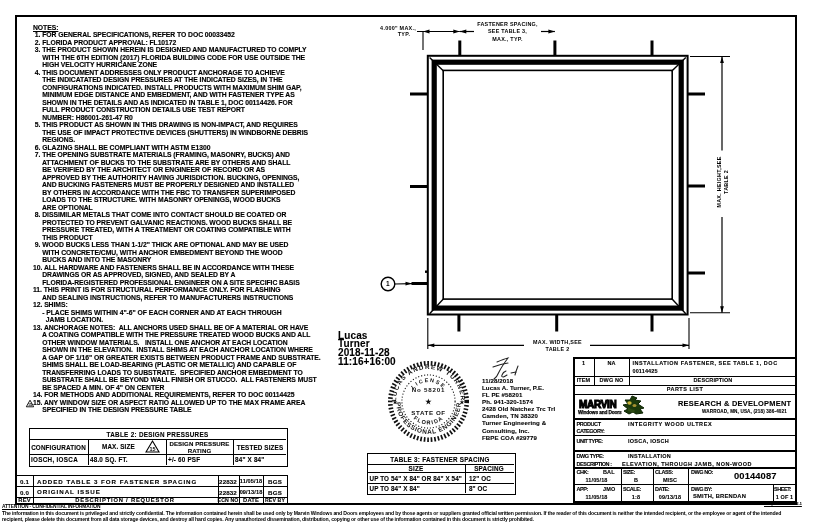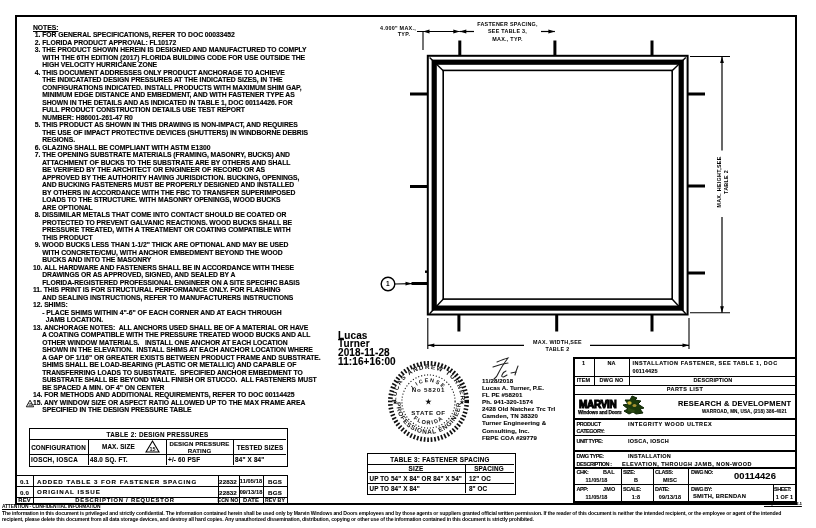--- a/index.html
+++ b/index.html
@@ -293,21 +293,21 @@
 <div class="vl" style="left:688px;top:467.3px;height:35.2px"></div>
 <div class="vl" style="left:772.5px;top:484px;height:18.5px"></div>
 <div class="t" style="left:576.5px;top:469.4px;font-size:5.5px;letter-spacing:-0.45px">CHK:</div>
 <div class="t" style="left:603px;top:469.4px;font-size:5.5px">BAL</div>
 <div class="t c" style="left:573px;top:477px;width:47px;font-size:5.5px">11/05/18</div>
 <div class="t" style="left:623px;top:469.4px;font-size:5.5px;letter-spacing:-0.45px">SIZE:</div>
 <div class="t c" style="left:620px;top:477px;width:32px;font-size:5.5px">B</div>
 <div class="t" style="left:655px;top:469.4px;font-size:5.5px;letter-spacing:-0.45px">CLASS:</div>
 <div class="t c" style="left:652px;top:477px;width:36px;font-size:5.5px">MISC</div>
 <div class="t" style="left:691px;top:468.8px;font-size:5.5px;letter-spacing:-0.45px">DWG NO:</div>
-<div class="t" style="left:734px;top:469.5px;font-size:9.4px;letter-spacing:0.1px">00114426</div>
+<div class="t" style="left:734px;top:469.5px;font-size:9.4px;letter-spacing:0.1px">00144087</div>
 
 <div class="t" style="left:576.5px;top:486px;font-size:5.5px;letter-spacing:-0.45px">APP:</div>
 <div class="t" style="left:603px;top:486px;font-size:5.5px">JMO</div>
 <div class="t c" style="left:573px;top:493.6px;width:47px;font-size:5.5px">11/05/18</div>
 <div class="t" style="left:623px;top:486px;font-size:5.5px;letter-spacing:-0.45px">SCALE:</div>
 <div class="t c" style="left:620px;top:493.6px;width:32px;font-size:5.5px">1:8</div>
 <div class="t" style="left:655px;top:486px;font-size:5.5px;letter-spacing:-0.45px">DATE:</div>
 <div class="t c" style="left:652px;top:493.6px;width:36px;font-size:5.5px">09/13/18</div>
 <div class="t" style="left:691px;top:486px;font-size:5.5px;letter-spacing:-0.45px">DWG BY:</div>
 <div class="t" style="left:693px;top:493.4px;font-size:5.8px;letter-spacing:0.2px">SMITH, BRENDAN</div>

